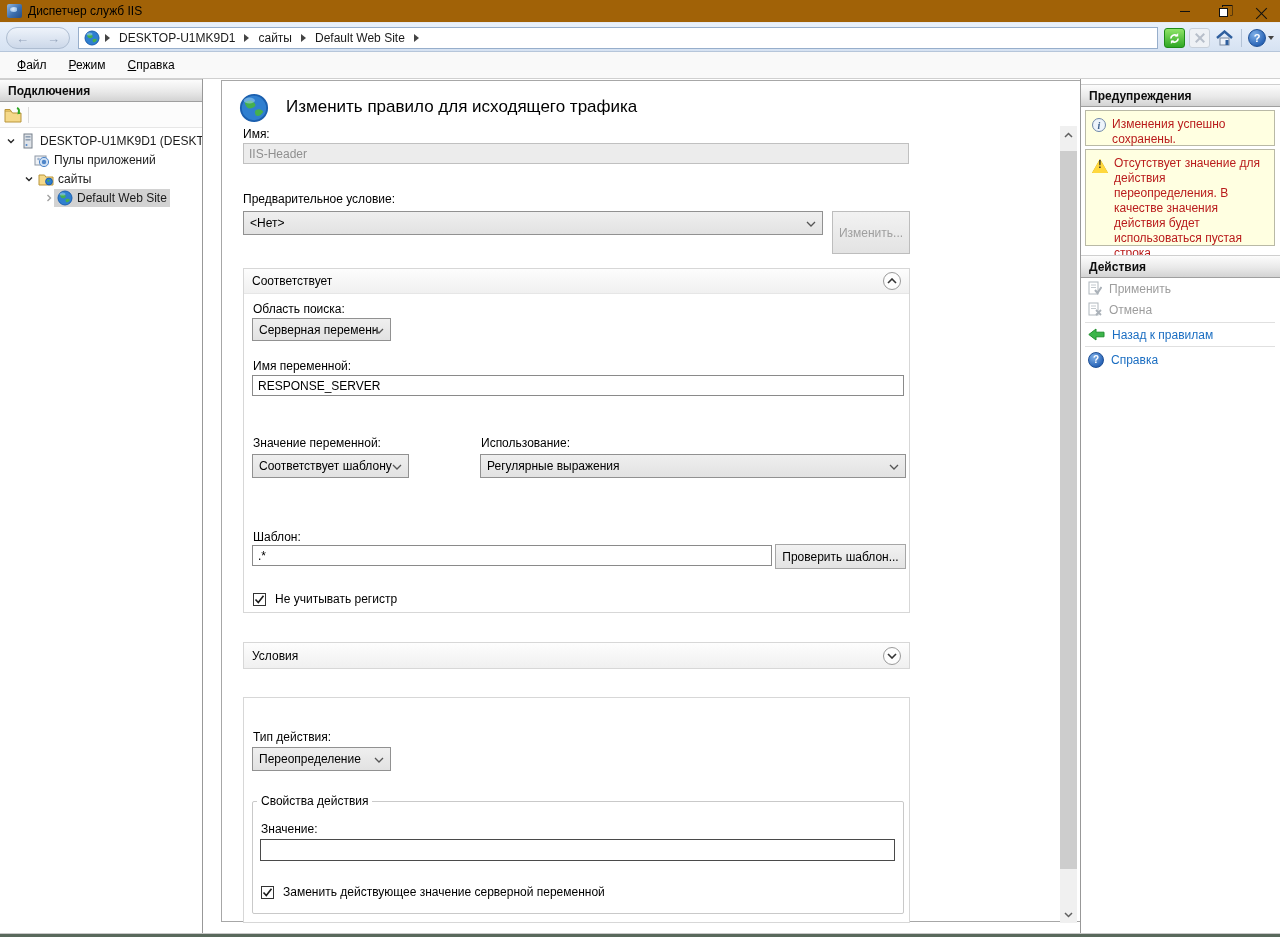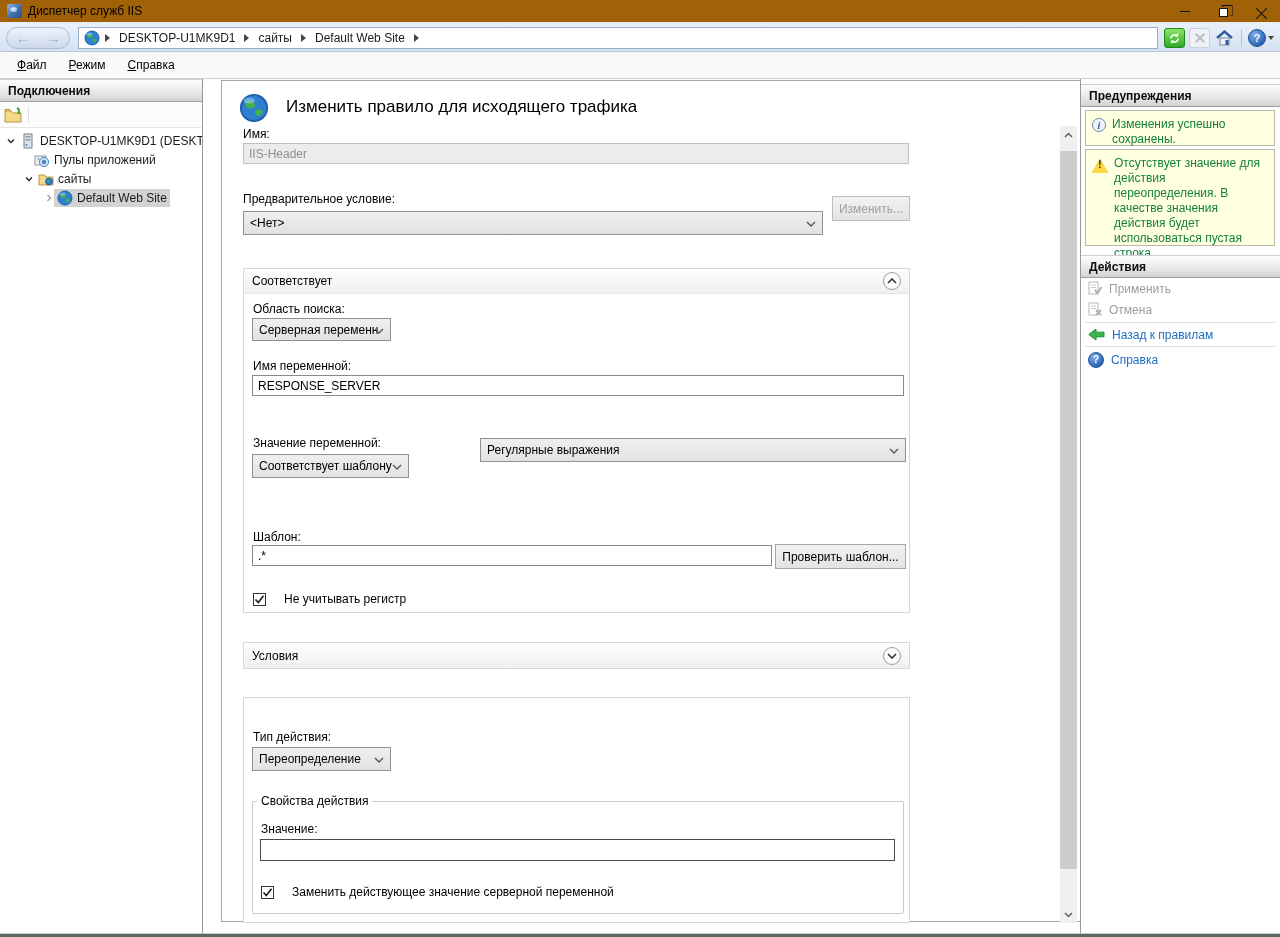--- a/index.html
+++ b/index.html
@@ -84,35 +84,35 @@
     padding:0 22px 0 6px; color:#000; overflow:hidden; white-space:nowrap; }
   .combo .carr { position:absolute; right:6px; top:50%; margin-top:-2px; }
   .btn { position:absolute; background:linear-gradient(#f2f2f2,#e3e3e3); border:1px solid #a6a6a6; color:#000;
     display:flex; align-items:center; justify-content:center; font-size:12px; }
   .btn.disabled { color:#9f9f9f; border-color:#bdbdbd; }
   .section-box { position:absolute; border:1px solid #d7d7d7; background:#fff; }
   .section-head { height:25px; background:linear-gradient(#fdfdfd,#f0f0f0); border-bottom:1px solid #e6e6e6;
     display:flex; align-items:center; padding:0 8px; color:#000;justify-content:center; }
   .collapse-btn { margin-left:auto; width:18px; height:18px; border:1px solid #9a9a9a; border-radius:50%; background:#fdfdfd;
     display:flex; align-items:center; justify-content:center; }
-  .checkrow { position:absolute; display:flex; align-items:center; gap:18px; color:#000; }
+  .checkrow { position:absolute; display:flex; align-items:center; gap:9px; color:#000; }
   .checkbox { width:13px; height:13px; background:#fff; border:1px solid #333; display:flex; align-items:center; justify-content:center; flex:none; }
   fieldset.grp { position:absolute; border:1px solid #c9c9c9; border-radius:2px; }
   fieldset.grp legend { font-size:12px; color:#000; padding:0 4px; margin-left:4px; }
 
   
   .scrollbar { position:absolute; left:838px; top:45px; width:17px; height:797px; background:#f0f0f0; }
   .sb-btn { position:absolute; left:0; width:17px; height:17px; background:#f0f0f0; display:flex; align-items:center; justify-content:center; }
   .sb-thumb { position:absolute; left:0; top:25px; width:17px; height:718px; background:#cdcdcd; }
 
   
   .sidebar { position:absolute; left:1080px; top:79px; width:200px; height:854px; background:#fff; border-left:1px solid #989898; }
   .sidebar .panel-header { margin-top:5px; }
   .alert { position:absolute; left:4px; width:190px; background:#ffffe1; border:1px solid #b9b9a6; display:flex; padding:6px 4px 6px 6px; gap:6px; }
-  .alert-text { line-height:15px; color:#15803d; }
+  .alert-text { line-height:15px; color:#b91c1c; }
   .info-badge { width:14px; height:14px; flex:none; border-radius:50%; border:1px solid #6f87a8; background:#eef4fb;
     color:#3c5e8a; font-size:10px; font-weight:bold; font-family:"Liberation Serif",serif; font-style:italic;
     display:flex; align-items:center; justify-content:center; margin-top:1px; }
   .warn-badge { position:relative; width:16px; height:14px; flex:none; margin-top:1px; }
   .warn-tri { width:0; height:0; border-left:8px solid transparent; border-right:8px solid transparent; border-bottom:14px solid #ffd83d;
     filter: drop-shadow(0 0 0.5px #b98d00); }
   .warn-badge span { position:absolute; left:0; top:2px; width:16px; text-align:center; font-size:10px; font-weight:bold; color:#222; }
   .action-row { position:absolute; left:0; width:200px; height:21px; display:flex; align-items:center; padding-left:7px; gap:7px; }
   .action-row.disabled { color:#9d9d9d; }
   .action-link { color:#1b6ec2; }
@@ -267,21 +267,21 @@
   <div class="lbl" style="left:21px; top:46px">Имя:</div>
   <input class="txt-input txt-disabled" style="left: 21px; top: 62px; width: 666px; height: 21px;" disabled="" value="IIS-Header">
 
   <div class="lbl" style="left:21px; top:111px">Предварительное условие:</div>
   <div class="combo" style="left:21px; top:130px; width:580px; height:24px">
     <span>&lt;Нет&gt;</span>
     <svg class="carr" width="10" height="6" viewBox="0 0 10 6">
         <path d="M1 1 L5 5 L9 1" fill="none" stroke="#555" stroke-width="1.3"></path>
       </svg>
   </div>
-  <div class="btn disabled" style="left:610px; top:115px; width:78px; height:25px">Изменить...</div>
+  <div class="btn disabled" style="left:610px; top:130px; width:78px; height:43px">Изменить...</div>
 
   <div class="section-box" style="left:21px; top:187px; width:667px; height:345px">
     <div class="section-head">
       <span>Соответствует</span>
       <div class="collapse-btn">
         <svg width="10" height="6" viewBox="0 0 10 6">
             <path d="M1 5 L5 1 L9 5" fill="none" stroke="#333" stroke-width="1.6"></path>
           </svg>
       </div>
     </div>
@@ -295,21 +295,21 @@
     <div class="lbl" style="left:9px; top:90px">Имя переменной:</div>
     <input class="txt-input" style="left: 8px; top: 106px; width: 652px; height: 21px;" value="RESPONSE_SERVER">
     <div class="lbl" style="left:9px; top:167px">Значение переменной:</div>
     <div class="combo" style="left:8px; top:185px; width:157px; height:24px">
       <span>Соответствует шаблону</span>
       <svg class="carr" width="10" height="6" viewBox="0 0 10 6">
           <path d="M1 1 L5 5 L9 1" fill="none" stroke="#555" stroke-width="1.3"></path>
         </svg>
     </div>
     <div class="lbl" style="left:237px; top:167px">Использование:</div>
-    <div class="combo" style="left:236px; top:169px; width:426px; height:24px">
+    <div class="combo" style="left:236px; top:185px; width:426px; height:24px">
       <span>Регулярные выражения</span>
       <svg class="carr" width="10" height="6" viewBox="0 0 10 6">
           <path d="M1 1 L5 5 L9 1" fill="none" stroke="#555" stroke-width="1.3"></path>
         </svg>
     </div>
     <div class="lbl" style="left:9px; top:261px">Шаблон:</div>
     <input class="txt-input" style="left: 8px; top: 276px; width: 520px; height: 21px;" value=".*">
     <div class="btn" style="left:531px; top:275px; width:131px; height:25px">Проверить шаблон...</div>
     <div class="checkrow" style="left:9px; top:323px">
       <span class="checkbox">

